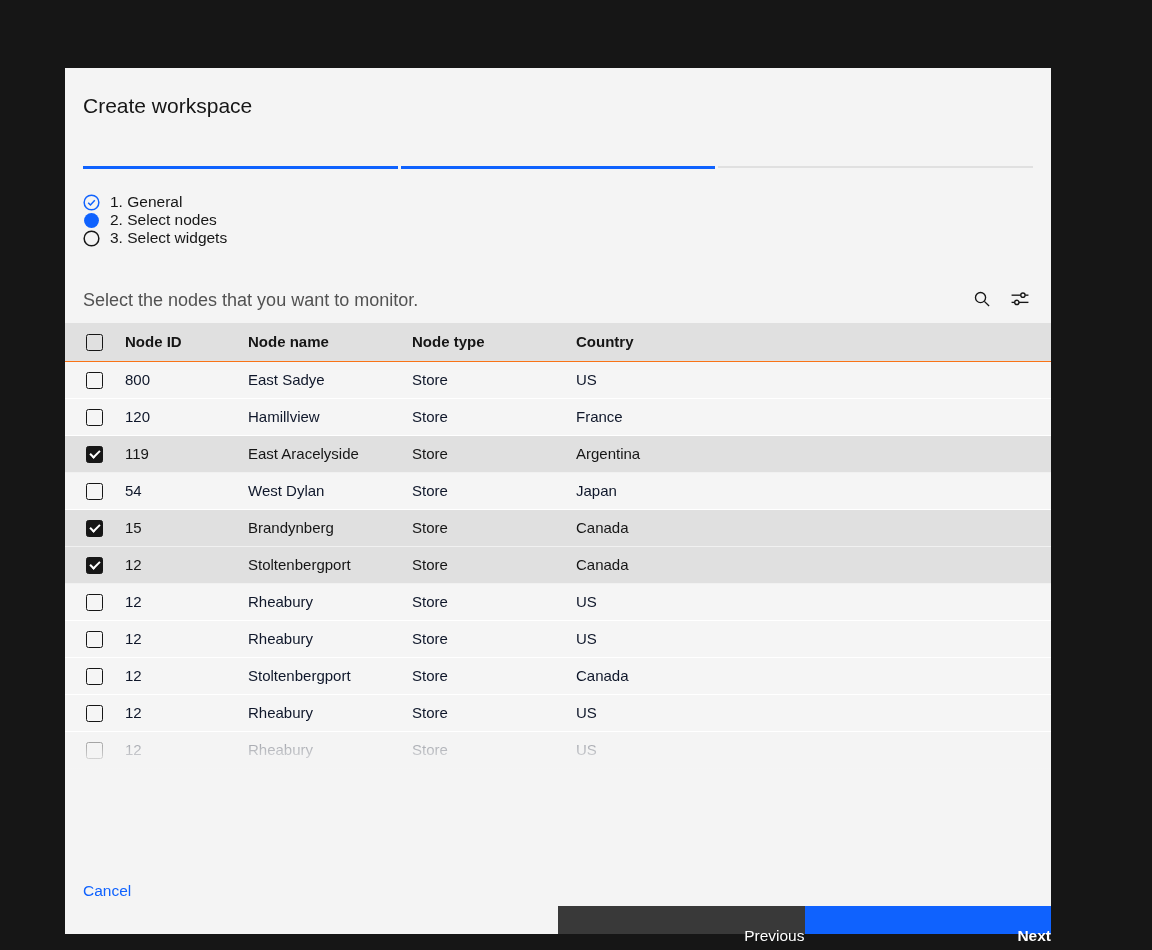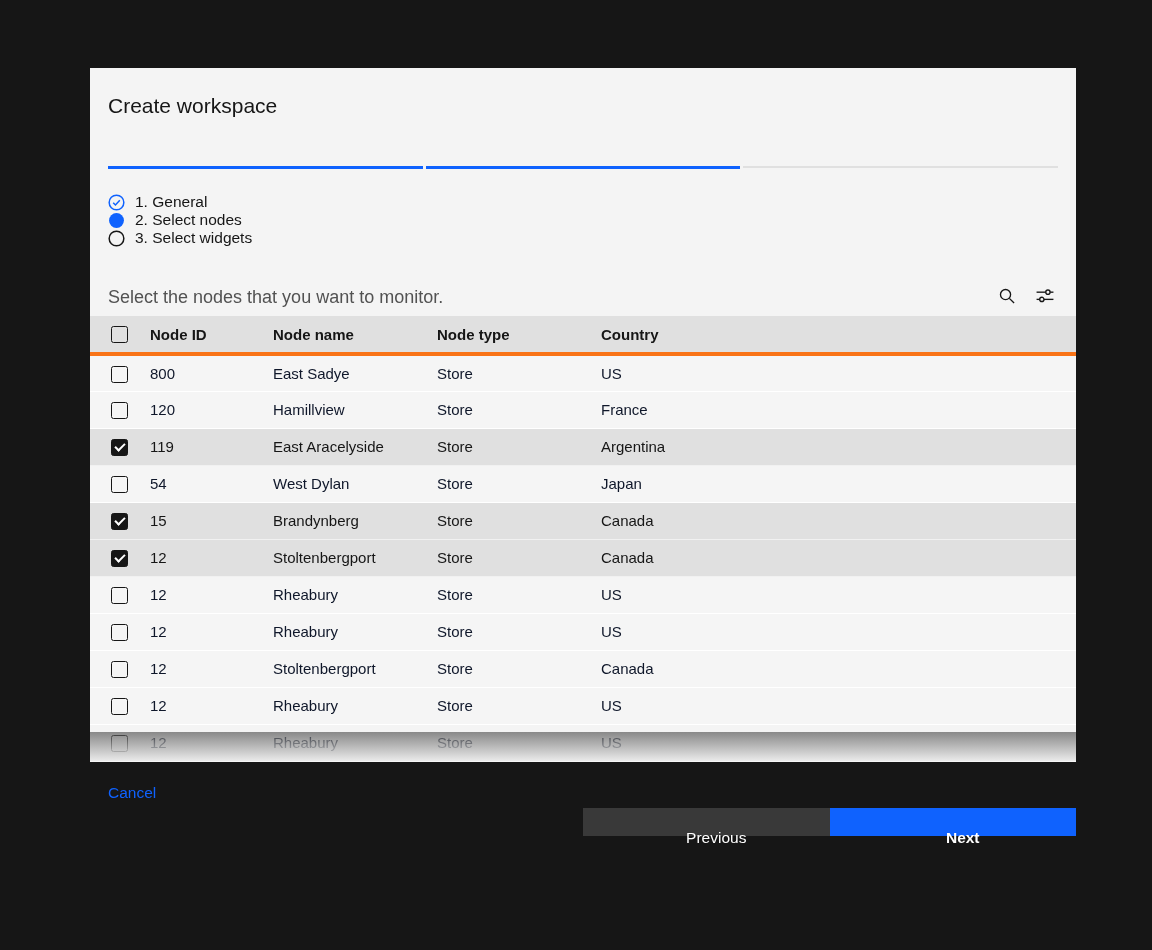--- a/index.html
+++ b/index.html
@@ -4,22 +4,22 @@
 <style>
   * { margin:0; padding:0; box-sizing:border-box; }
   html,body { width:1152px; height:950px; overflow:hidden; }
   body {
     background:#161616;
     font-family:"Liberation Sans","DejaVu Sans",sans-serif;
     color:#161616;
     position:relative;
   }
   .modal {
-    position:absolute; left:90px; top:68px;
-    width:986px; height:664px;
+    position:absolute; left:65px; top:68px;
+    width:986px; height:866px;
     background:#f4f4f4;
     display:flex; flex-direction:column;
   }
   .modal-title {
     margin:25px 18px 0;
     font-size:21px; font-weight:400; color:#161616; line-height:26px;
   }
   
   .progress { margin-top:47px; padding:0 18px; }
   .progress-line { display:flex; gap:3px; height:3px; align-items:flex-start; }
@@ -33,21 +33,21 @@
   .toolbar { margin-top:31px; height:45px; display:flex; align-items:center; padding:0 12px 0 18px; }
   .toolbar-desc { flex:1; font-size:18px; color:#525252; }
   .icon-btn {
     width:38px; height:38px; display:flex; align-items:center; justify-content:center;
     background:transparent; border:none; cursor:pointer;
   }
   
   .table-wrap { position:relative; margin-top:0; }
   table { width:100%; border-collapse:collapse; table-layout:fixed; }
   thead tr { background:#e0e0e0; height:38px; }
-  th { text-align:left; font-size:15px; font-weight:700; color:#161616; border-bottom:4px solid #f97316; }
+  th { text-align:left; font-size:15px; font-weight:700; color:#161616; border-bottom:1px solid #f97316; }
   tbody tr { height:37px; background:#f5f5f5; }
   td { font-size:15px; color:#0f172a; border-bottom:1px solid #ffffff; }
   th.cb-cell, td.cb-cell { padding-left:21px; }
   tbody tr.selected { background:#e0e0e0;padding-left:28px; }
   tbody tr.selected td { color:#161616; border-bottom-color:#f1f1f1; }
   tbody tr.faded { opacity:.45; }
   .checkbox {
     display:inline-block; width:17px; height:17px;
     border:1.8px solid #161616; border-radius:2.5px;
     position:relative; vertical-align:middle; background:transparent; cursor:pointer;
@@ -62,21 +62,21 @@
   .table-fade {
     position:absolute; left:0; right:0; bottom:0; height:34px;
     background:linear-gradient(to bottom, rgba(244,244,244,0), rgba(244,244,244,.95));
     pointer-events:none;
   }
   
   .footer { margin-top:auto; display:flex; height:74px; }
   .cancel-area { flex:0 0 50%; padding:22px 0 8px 18px; }
   .cancel-link { color:#0f62fe; font-size:15.5px; text-decoration:none; cursor:pointer; }
   .btn {
-    flex:0 0 25%; border:none; text-align:center;
+    flex:0 0 25%; border:none; text-align:right;
     padding:21px 0 4px 20px; font-size:15.5px; color:#ffffff;
     font-family:inherit; cursor:pointer;margin-top:46px;
   }
   .btn-secondary { background:#393939; }
   .btn-primary { background:#0f62fe;font-weight:bold; }
 </style>
 </head>
 <body>
 
 <div class="modal">

